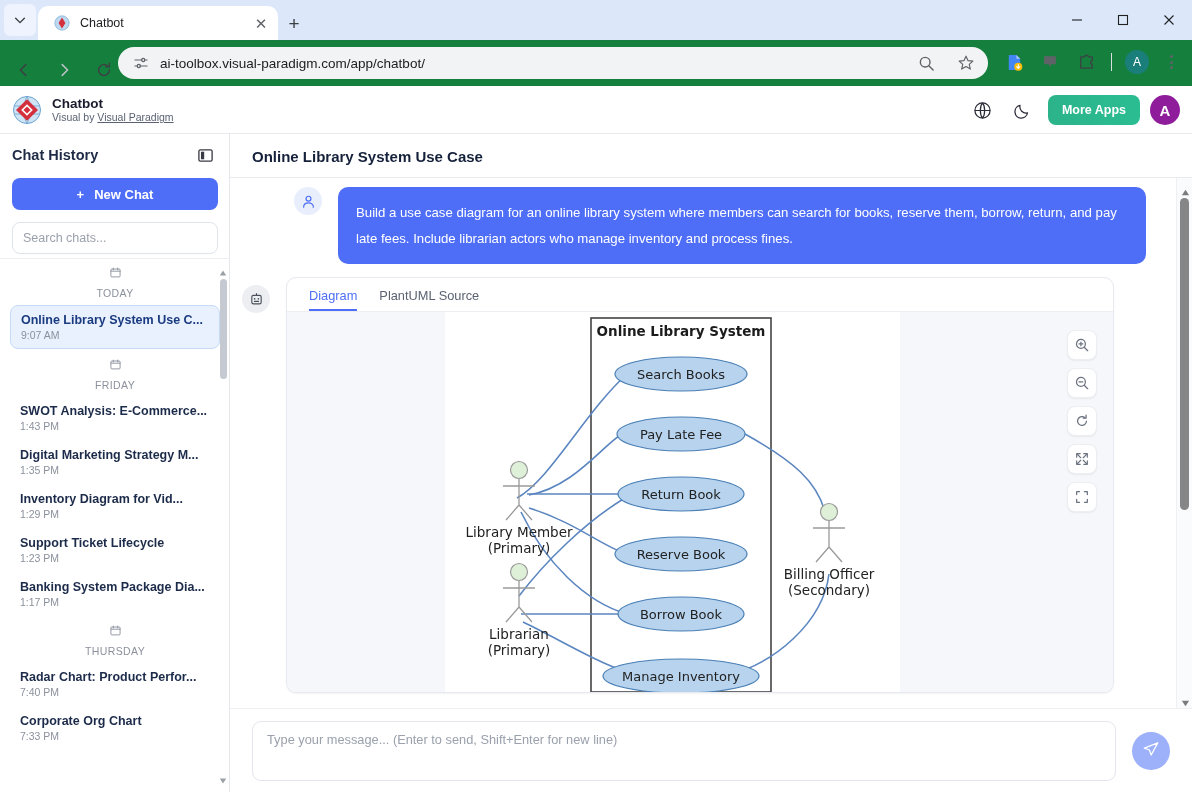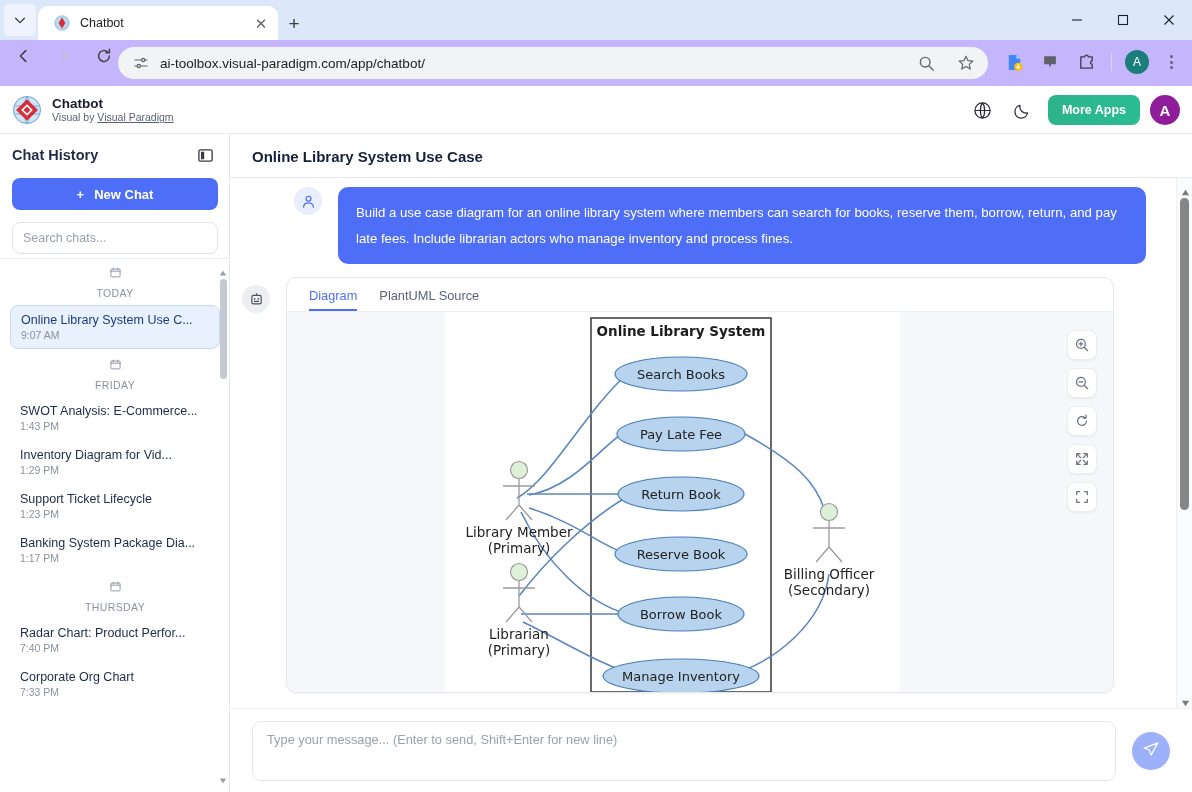--- a/index.html
+++ b/index.html
@@ -42,21 +42,21 @@
     color: #3c4043; font-size: 19px; line-height: 1;
   }
   .win-controls { position: absolute; right: 0; top: 0; height: 40px; display: flex; }
   .win-btn {
     width: 46px; height: 40px; display: flex; align-items: center; justify-content: center;
     color: #202124;
   }
 
   .browser-toolbar {
     position: absolute; top: 40px; left: 0; width: 1192px; height: 46px;
-    background: #c4b5fd; display: flex; align-items: flex-start;
+    background: #15803d; display: flex; align-items: flex-end;
   }
   .nav-btn {
     width: 32px; height: 32px; margin-left: 8px;
     display: flex; align-items: center; justify-content: center;
     border-radius: 16px; color: #3c4043;
   }
   .nav-btn.disabled { color: #bdc1c6; }
   .omnibox {
     position: absolute; left: 118px; top: 7px; width: 870px; height: 32px;
     background: #f1f3f4; border-radius: 16px;
@@ -142,21 +142,21 @@
     display: flex; align-items: center; gap: 7px;
     padding: 8px 12px 4px 12px; font-size: 10.5px; color: #8b919c;
     letter-spacing: 0.4px;
     flex-direction: column;
   }
   .chat-item {
     margin: 2px 10px; padding: 7px 10px; border-radius: 8px;
     cursor: pointer;
   }
   .chat-item.active { background: #e8f1fd; border: 1px solid #c5dbf6; }
-  .chat-name { font-size: 12.5px; color: #1c2b4a; font-weight: normal; white-space: nowrap; overflow: hidden; }
+  .chat-name { font-size: 12.5px; color: #1c2b4a; font-weight: bold; white-space: nowrap; overflow: hidden; }
   .chat-item.active .chat-name { color: #1b3b80; }
   .chat-time { font-size: 10.5px; color: #8b919c; margin-top: 2px; }
 
   
   .main {
     position: absolute; top: 136px; left: 230px; width: 962px; height: 658px;
     background: #e5e5e5;
   }
   .main-head {
     height: 42px; background: #fff; border-bottom: 1px solid #e8eaed;
@@ -419,20 +419,24 @@
           <div class="day-label">
             <span><svg width="11" height="11" viewBox="0 0 12 12">
                 <rect x="1" y="2.2" width="10" height="8.6" rx="1" fill="none" stroke="#8b919c" stroke-width="1"></rect>
                 <path d="M1 4.6h10M3.6 1.2v2M8.4 1.2v2" stroke="#8b919c" stroke-width="1" stroke-linecap="round"></path>
               </svg></span>
             <span>FRIDAY</span>
           </div>
           <div class="chat-item">
             <div class="chat-name">SWOT Analysis: E-Commerce...</div>
             <div class="chat-time">1:43 PM</div>
+          </div>
+          <div class="chat-item">
+            <div class="chat-name">Digital Marketing Strategy M...</div>
+            <div class="chat-time">1:35 PM</div>
           </div>
           <div class="chat-item">
             <div class="chat-name">Inventory Diagram for Vid...</div>
             <div class="chat-time">1:29 PM</div>
           </div>
           <div class="chat-item">
             <div class="chat-name">Support Ticket Lifecycle</div>
             <div class="chat-time">1:23 PM</div>
           </div>
           <div class="chat-item">

